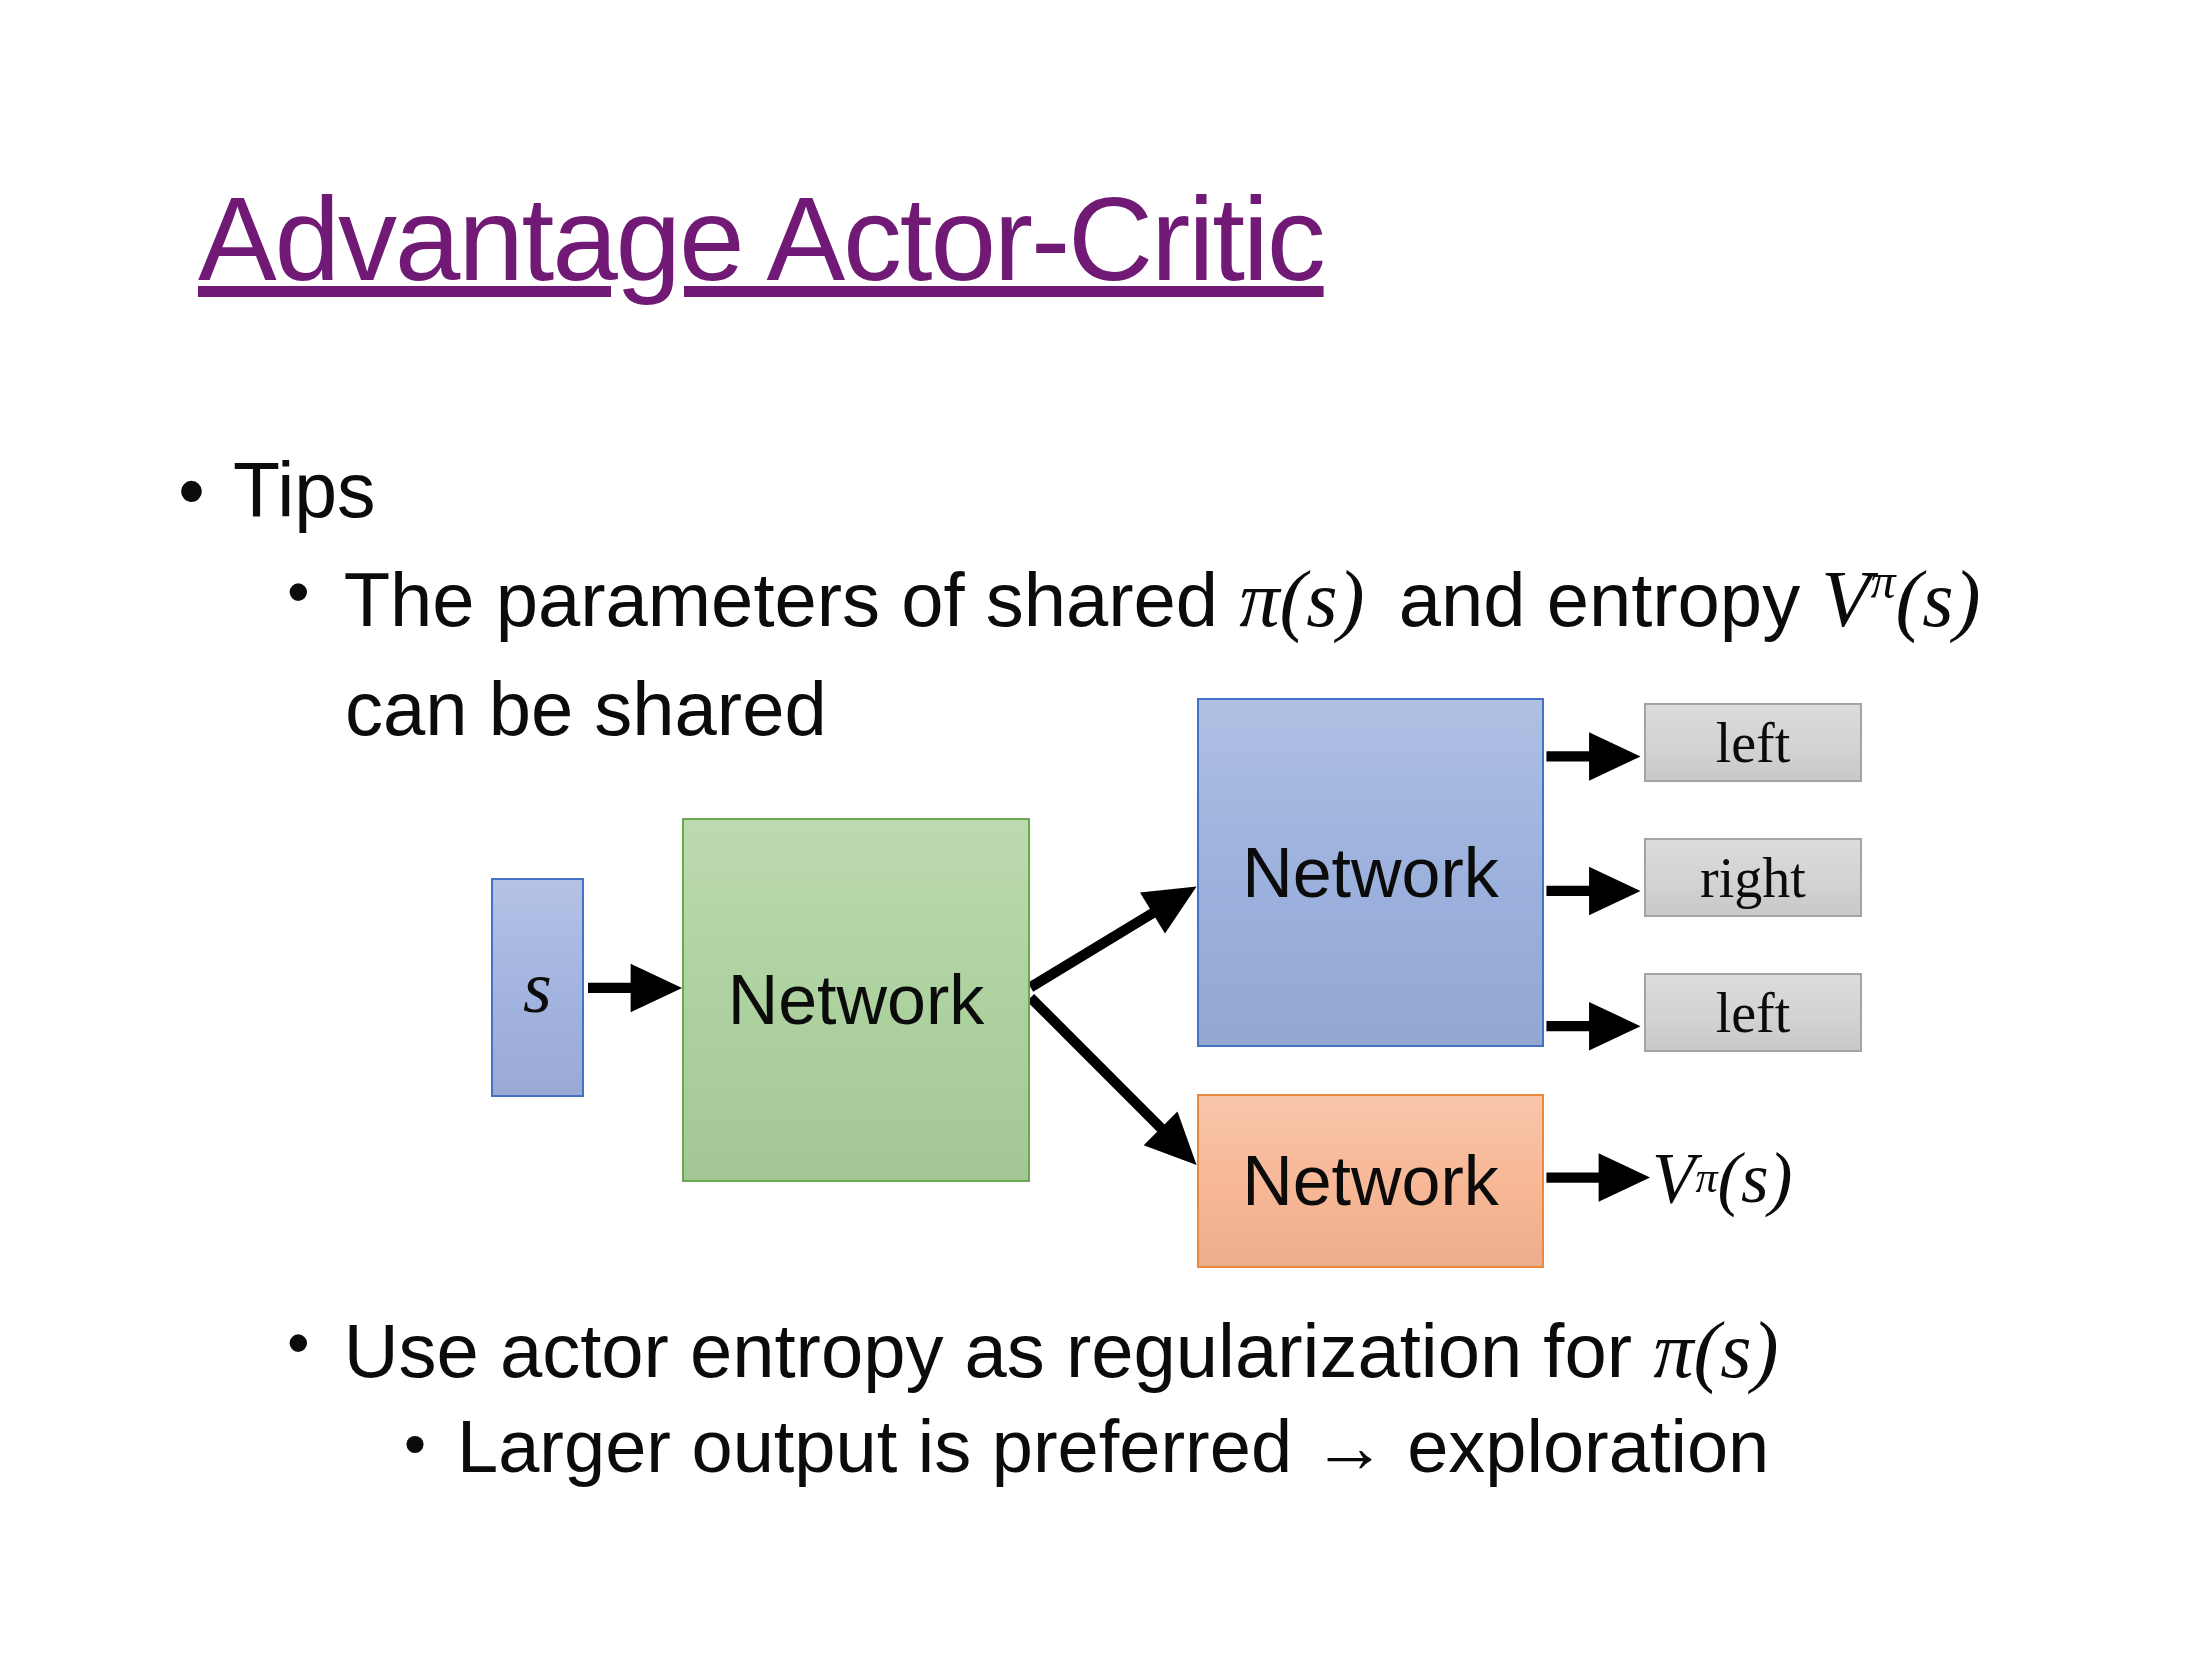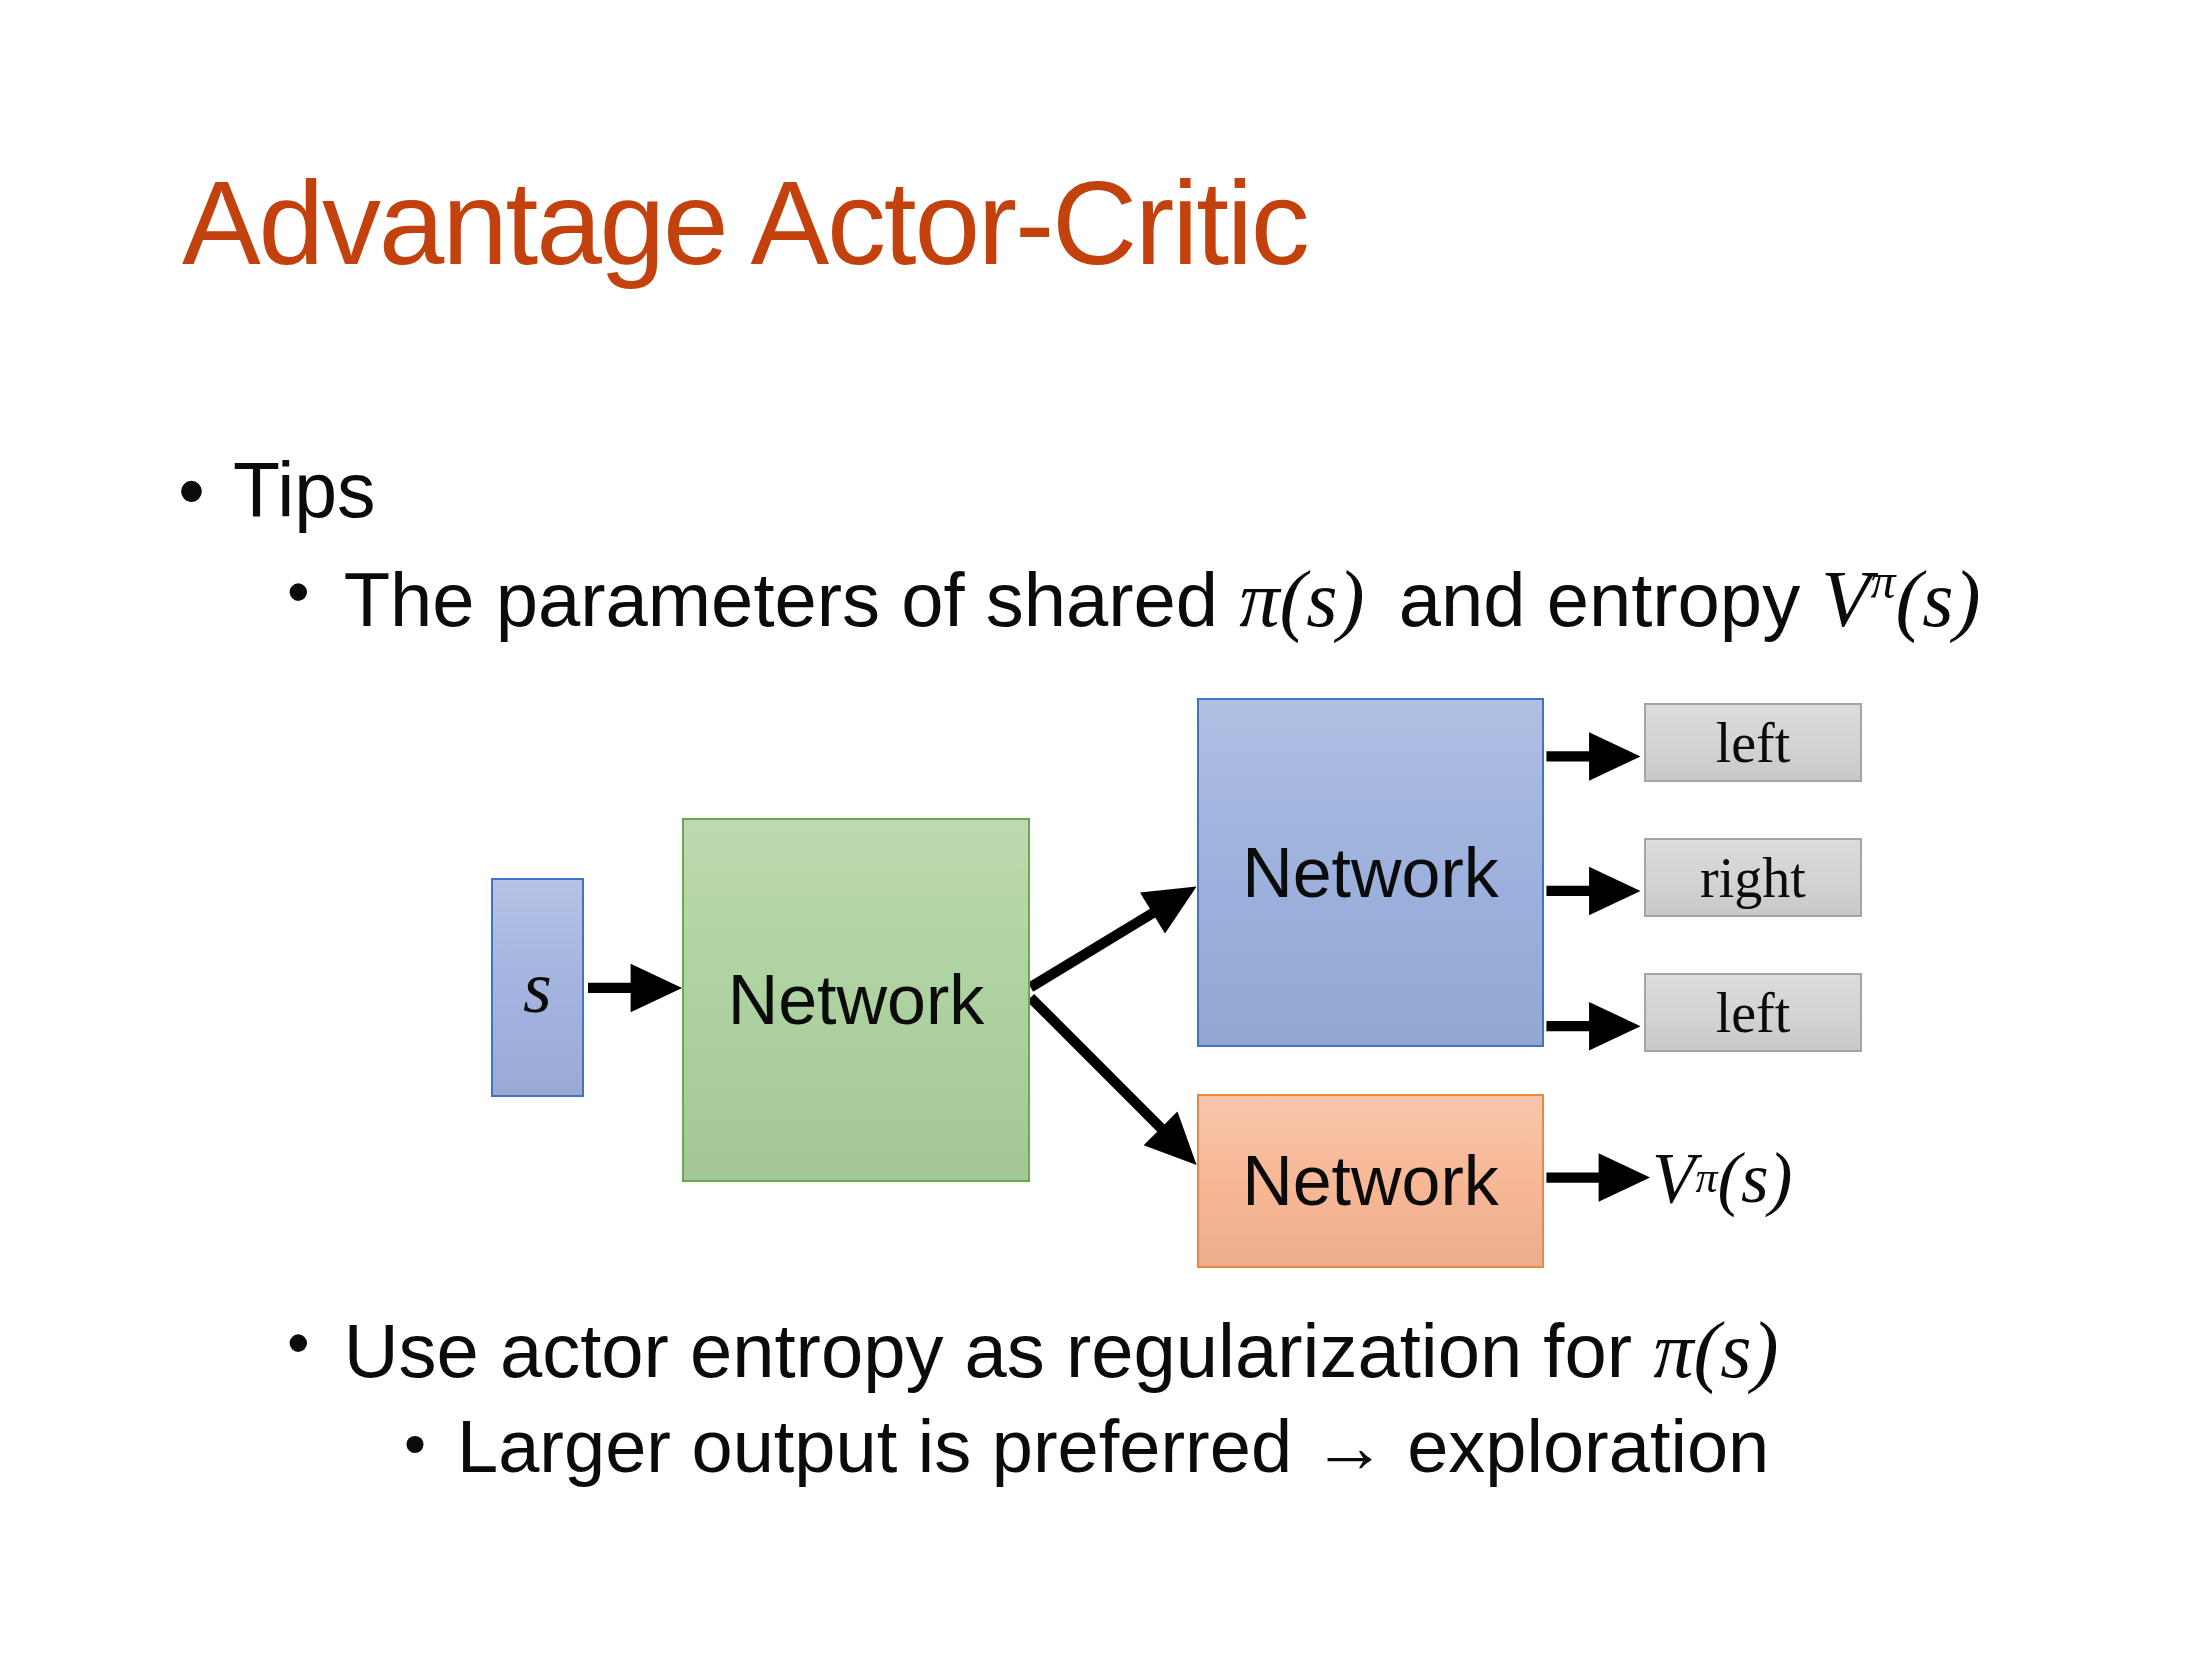--- a/index.html
+++ b/index.html
@@ -8,21 +8,21 @@
     width:2205px;height:1654px;
     background:#ffffff;
     overflow:hidden;
     font-family:"Liberation Sans", sans-serif;
     color:#0b0b0b;
   }
   
   .title{
     position:absolute;left:182px;top:153px;
     font-size:118px;font-weight:400;letter-spacing:-2.2px;
-    line-height:1.2;white-space:nowrap;margin:0;color:#c2410c;
+    line-height:1.2;white-space:nowrap;margin:16px;color:#701a75;text-decoration:underline;
   }
   .line{
     position:absolute;display:flex;align-items:flex-start;
     line-height:1.2;white-space:nowrap;
   }
   .lvl1{font-size:77px;}
   .lvl2{font-size:76px;}
   .lvl3{font-size:74px;}
   .dot{flex:0 0 auto;}
   .lvl1 .dot{margin-right:28px;}
@@ -99,20 +99,23 @@
   <div class="line lvl1" style="left:178px;top:444px;">
     <span class="dot">•</span>
     <span>Tips</span>
   </div>
 
   <div class="line lvl2" style="left:287px;top:551px;">
     <span class="dot">•</span>
     <span><span>The parameters of shared </span><span class="math">π(s)</span><span class="gap">and entropy </span><span class="math"><span>V</span><sup>π</sup><span>(s)</span></span></span>
   </div>
 
+  <div class="line lvl2" style="left:345px;top:663px;">
+    <span>can be shared</span>
+  </div>
 
   <div class="line lvl2" style="left:287px;top:1302px;">
     <span class="dot">•</span>
     <span><span>Use actor entropy as regularization for </span><span class="math">π(s)</span></span>
   </div>
 
   <div class="line lvl3" style="left:404px;top:1403px;">
     <span class="dot">•</span>
     <span>Larger output is preferred → exploration</span>
   </div>

